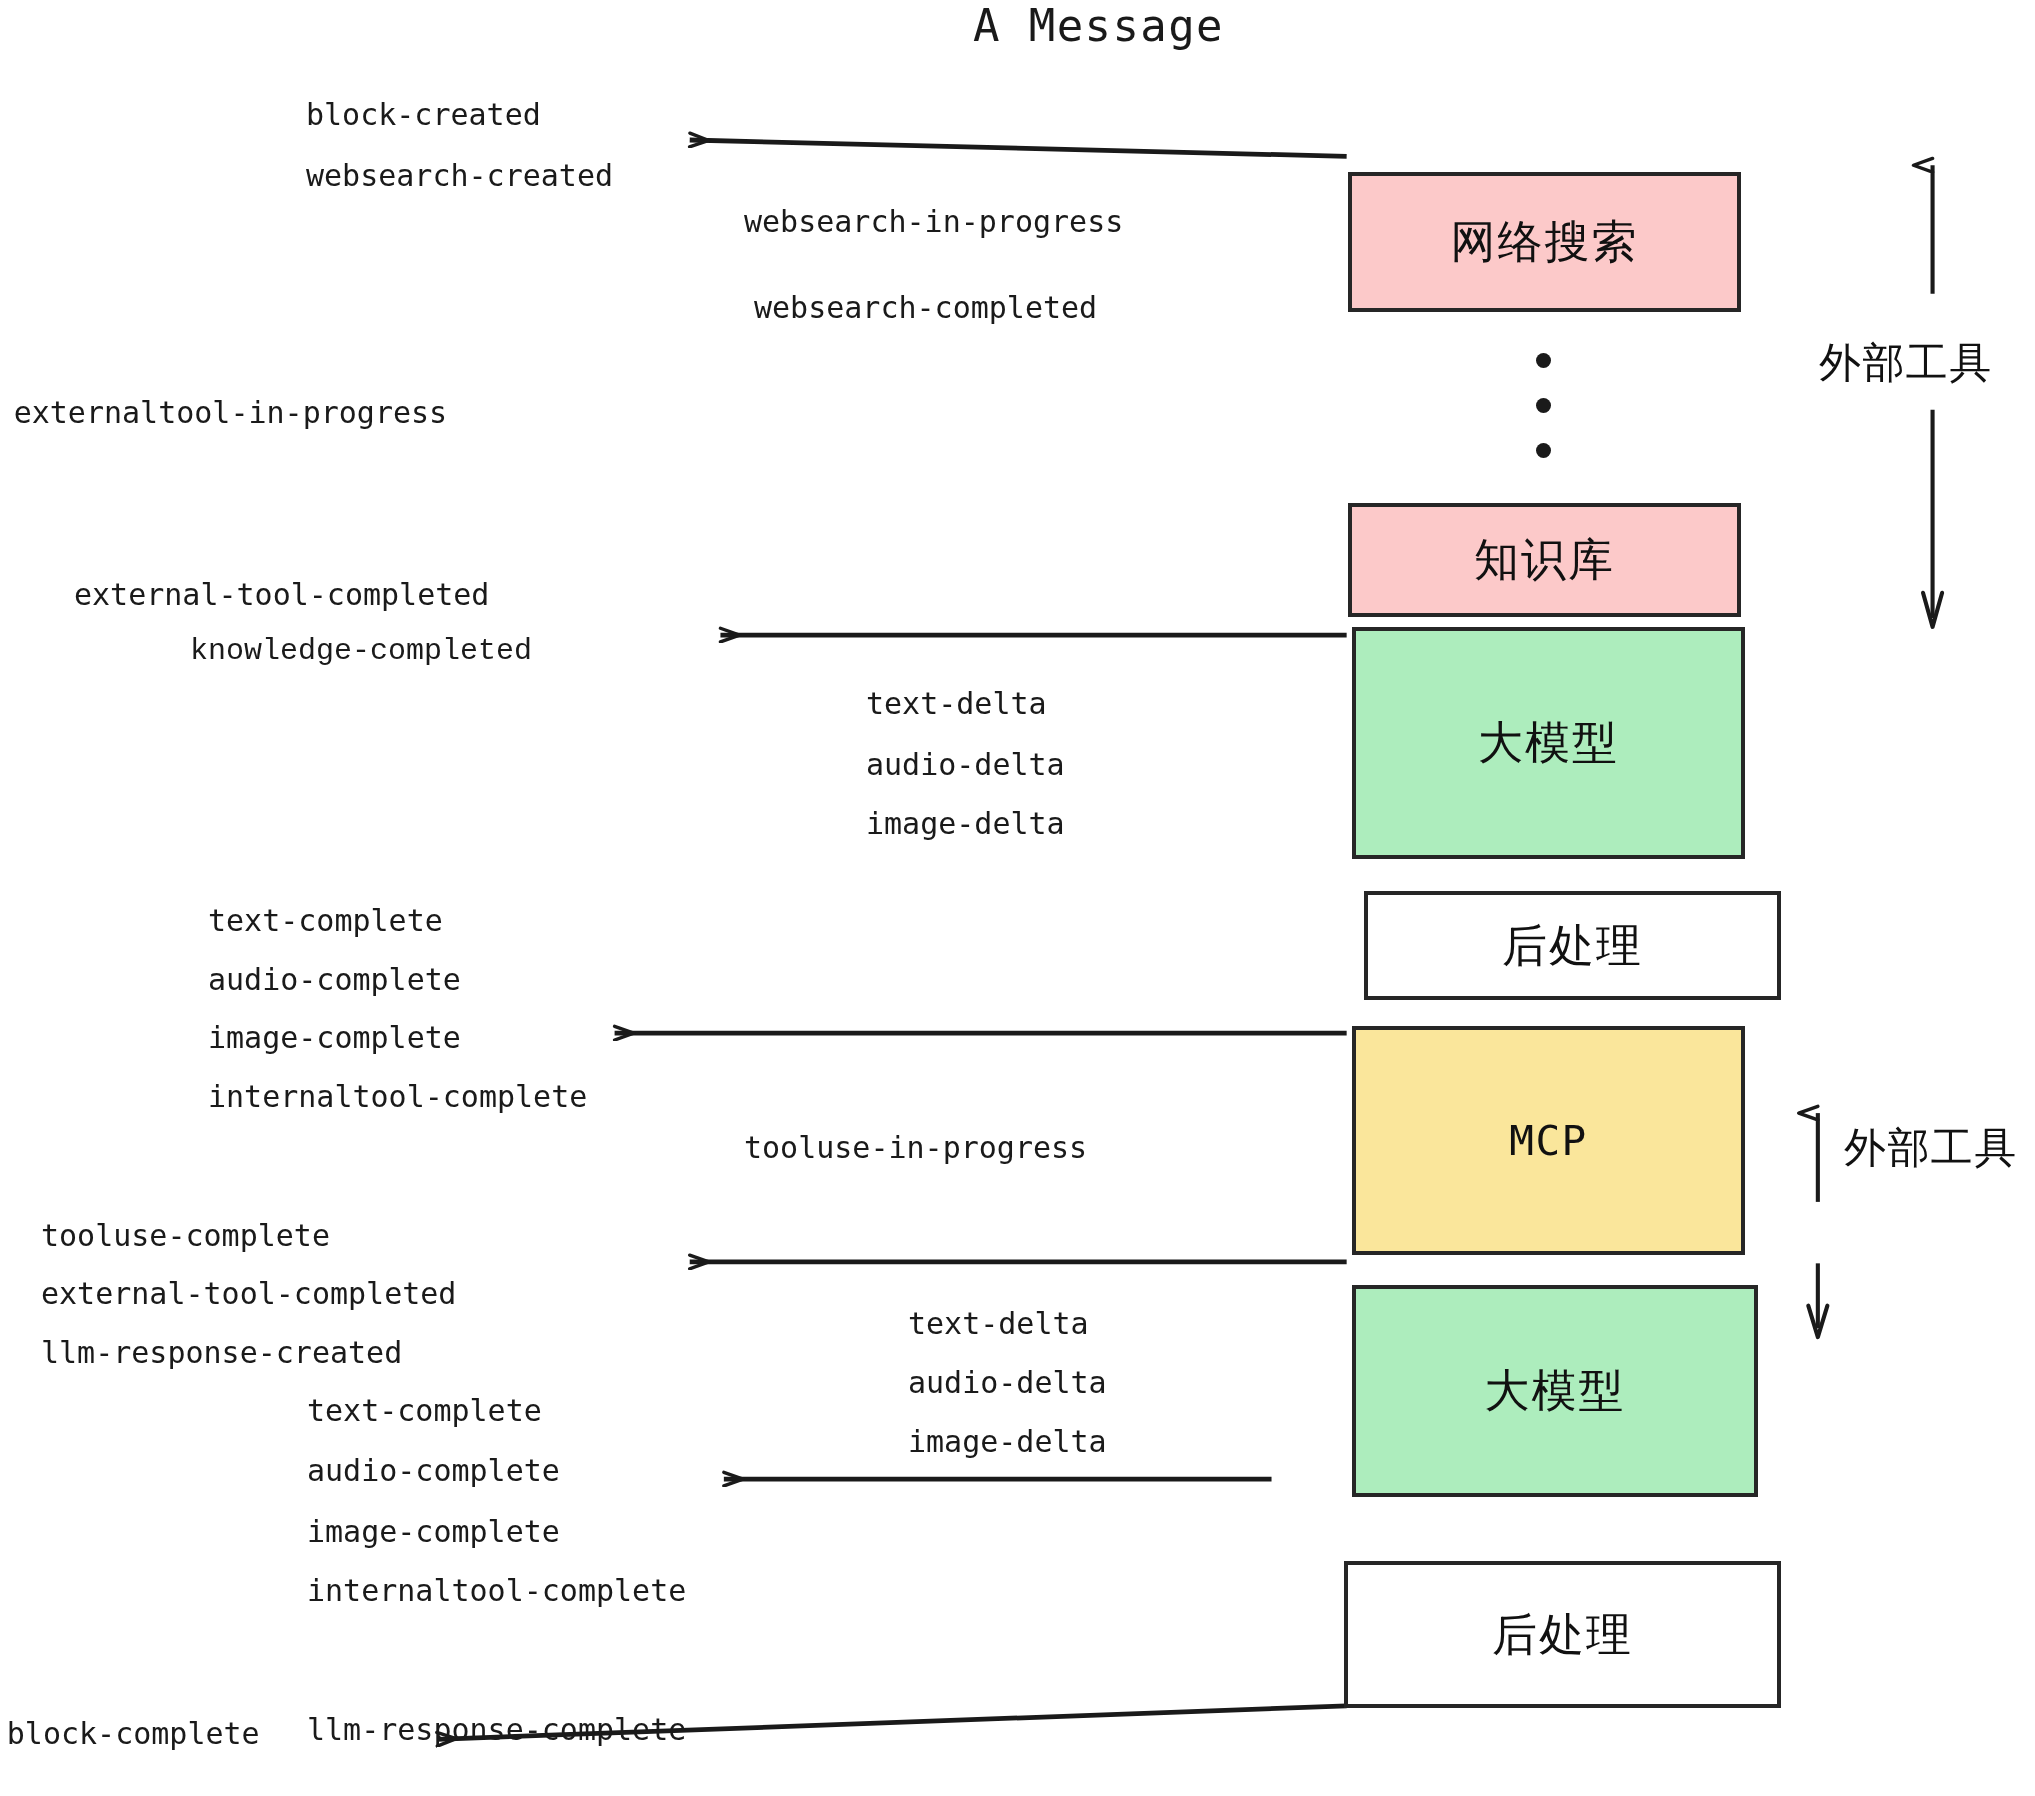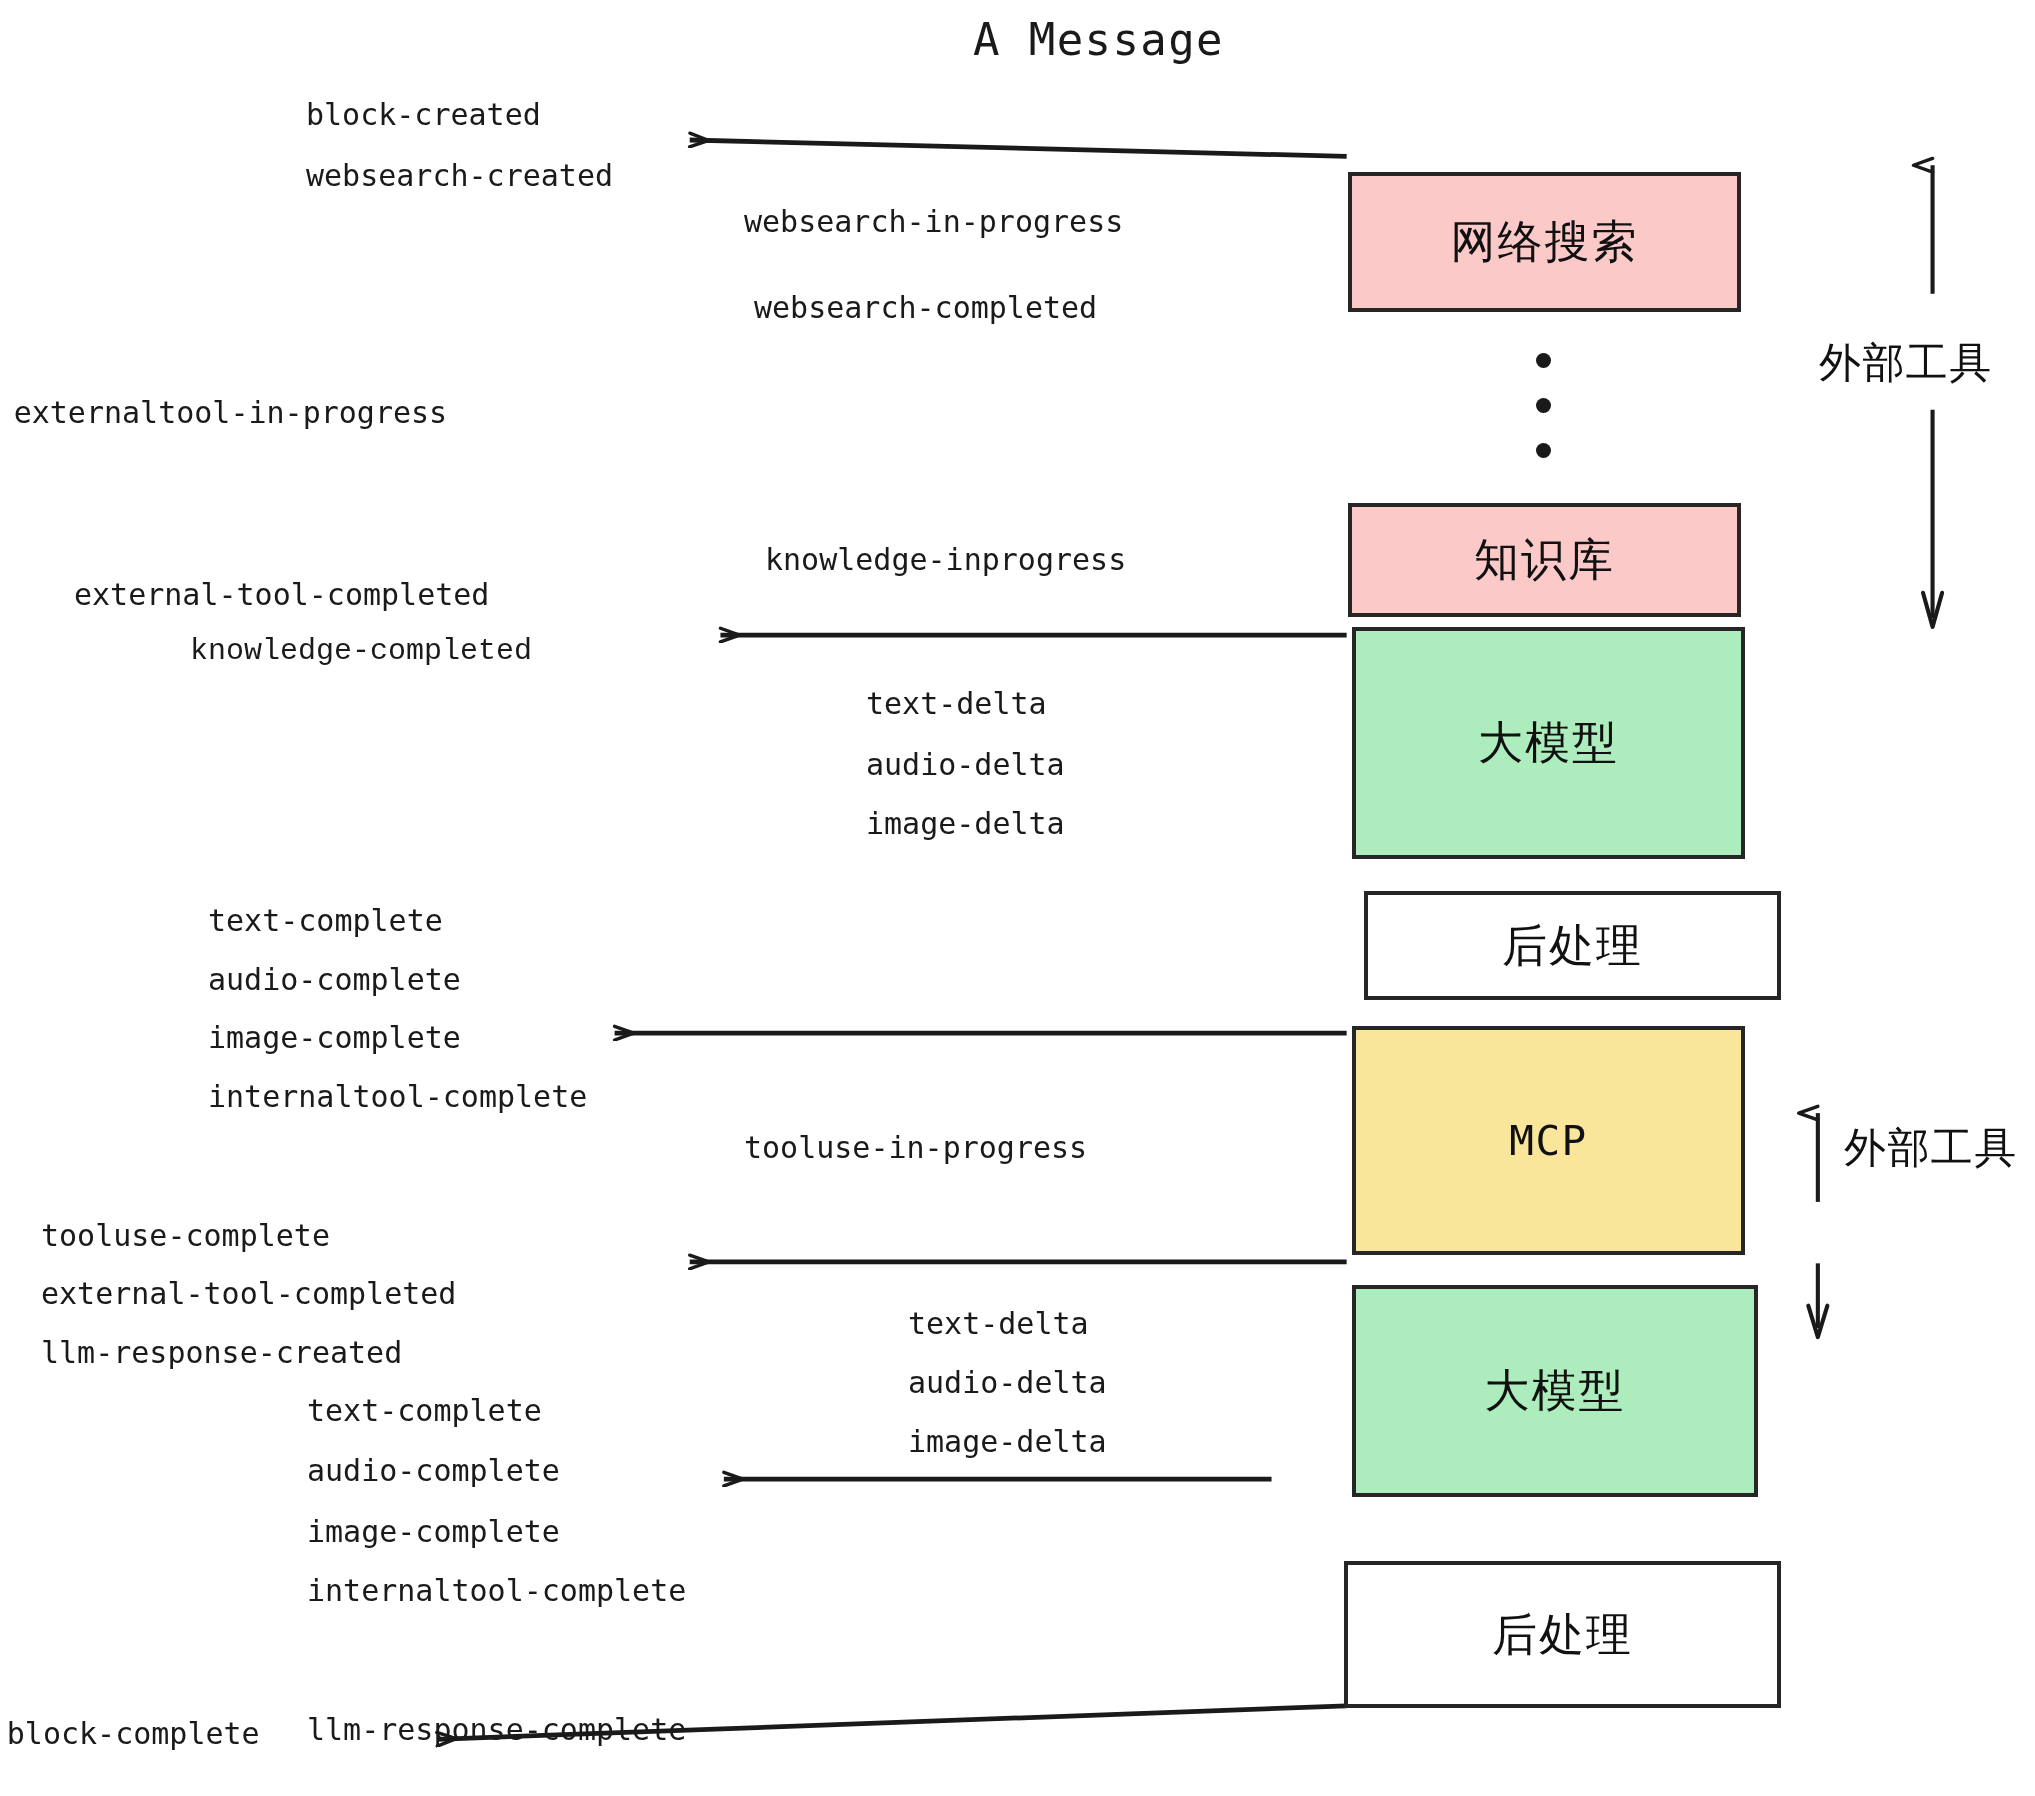--- a/index.html
+++ b/index.html
@@ -75,21 +75,21 @@
 
     <g>
       <line x1="2662" y1="1760" x2="2662" y2="1630" stroke="#1a1a1a" stroke-width="6" marker-end="url(#ahv)"></line>
     </g>
     <g>
       <line x1="2662" y1="1850" x2="2662" y2="1945" stroke="#1a1a1a" stroke-width="6"></line>
       <path d="M2648,1912 L2662,1958 L2676,1912" fill="none" stroke="#1a1a1a" stroke-width="6" stroke-linecap="round" stroke-linejoin="round"></path>
     </g>
   </svg>
 
-  <div class="title" style="left:973px;top:14px;">A Message</div>
+  <div class="title" style="left:973px;top:0;">A Message</div>
 
   <div class="box" style="left:1348px;top:172px;width:393px;height:140px;background:#FCC9C9;">
     <span>网络搜索</span>
   </div>
 
   <div class="dots" style="left:1536px;top:338px;">
       <i></i>
       <i></i>
       <i></i>
     </div>
@@ -120,21 +120,20 @@
 
   <div class="grp" style="left:1819px;top:335px;">外部工具</div>
   <div class="grp" style="left:1844px;top:1120px;">外部工具</div>
 
   <div class="evt" style="left:306px;top:97px;">block-created</div>
   <div class="evt" style="left:306px;top:158px;">websearch-created</div>
   <div class="evt" style="left:744px;top:204px;">websearch-in-progress</div>
   <div class="evt" style="left:754px;top:290px;">websearch-completed</div>
   <div class="evt" style="left:13.7px;top:395px;">externaltool-in-progress</div>
 
-  <div class="evt" style="left:765px;top:542px;">knowledge-inprogress</div>
   <div class="evt" style="left:74px;top:577px;">external-tool-completed</div>
   <div class="evt" style="left:190px;top:634px;font-family:Liberation Mono, monospace;">knowledge-completed</div>
 
   <div class="evt" style="left:866px;top:686px;">text-delta</div>
   <div class="evt" style="left:866px;top:747px;">audio-delta</div>
   <div class="evt" style="left:866px;top:806px;">image-delta</div>
 
   <div class="evt" style="left:208px;top:903px;">text-complete</div>
   <div class="evt" style="left:208px;top:962px;">audio-complete</div>
   <div class="evt" style="left:208px;top:1020px;">image-complete</div>

